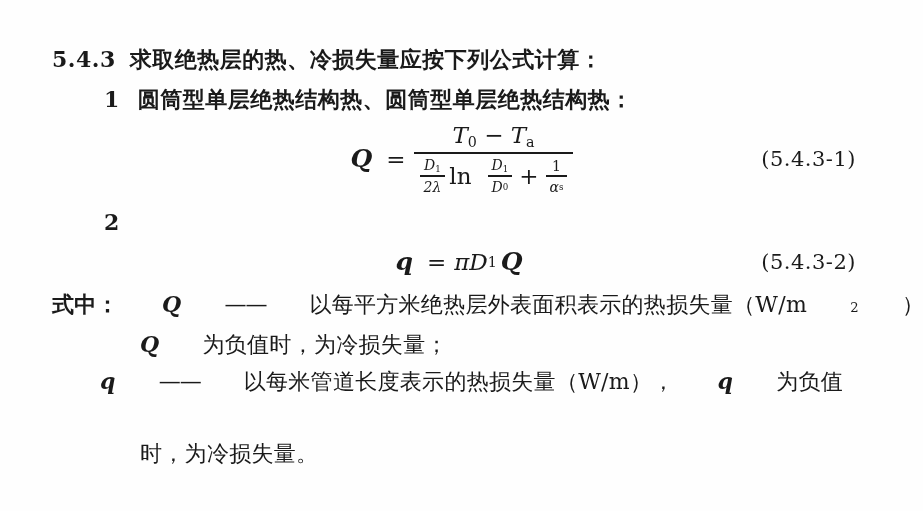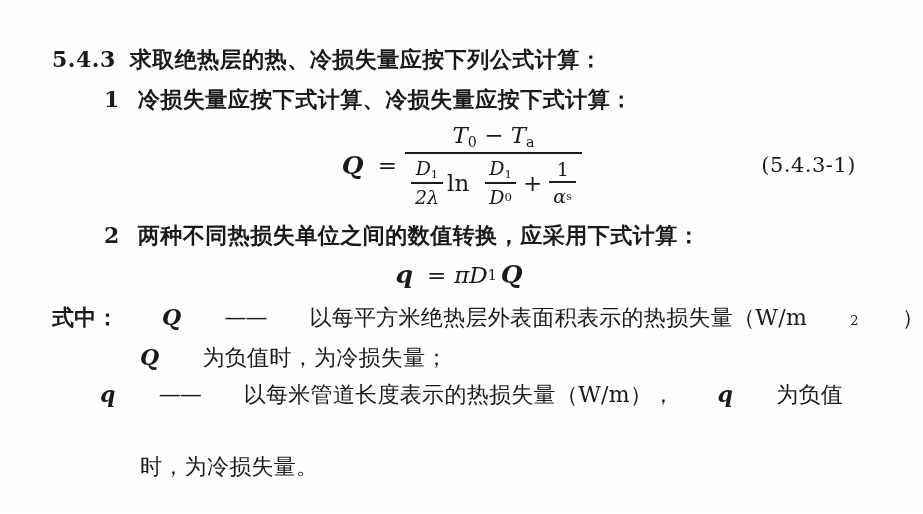--- a/index.html
+++ b/index.html
@@ -112,21 +112,21 @@
     height: 2px;
     background: #1a1a1a;
   }
   .frac .bot {
     padding: 3px 6px 0 6px;
     display: flex;
     align-items: center;
     white-space: nowrap;
   }
   .frac.small {
-    font-size: 19px;
+    font-size: 14px;
   }
   .frac.small .top { padding: 0 4px 1px 4px; }
   .frac.small .bot { padding: 2px 4px 0 4px; }
 
   sub {
     font-size: 0.62em;
     vertical-align: -0.28em;
     font-style: normal;
   }
   .it { font-style: italic; }
@@ -182,21 +182,21 @@
 <div class="page">
   <div class="content">
 
     <div class="clause">
       <span class="num">5.4.3</span>
       <span class="txt">求取绝热层的热、冷损失量应按下列公式计算：</span>
     </div>
 
     <div class="subclause">
       <span class="num">1</span>
-      <span class="txt">冷损失量应按下式计算、冷损失量应按下式计算：</span>
+      <span class="txt">圆筒型单层绝热结构热、圆筒型单层绝热结构热：</span>
     </div>
 
     <div class="formula-row">
       <div class="formula">
         <span class="lhs">Q</span>
         <span class="eq">=</span>
         <span class="frac">
           <span class="top">
             <span class="it">T</span><sub>0</sub>
             <span class="up">−</span>
@@ -230,32 +230,32 @@
                 </span>
             </span>
           </span>
         </span>
       </div>
       <span class="ref">(5.4.3-1)</span>
     </div>
 
     <div class="subclause" style="margin-top:10px;">
       <span class="num">2</span>
-      <span class="txt">两种不同热损失单位之间的数值转换，应采用下式计算：</span>
     </div>
 
     <div class="formula-row" style="margin-top:8px;">
       <div class="formula">
         <span class="lhs">q</span>
         <span class="eq">=</span>
         <span class="it">π</span>
           <span class="it">D</span>
           <sub>1</sub>
           <span class="lhs" style="margin-left:4px;">Q</span>
       </div>
+      <span class="ref">(5.4.3-2)</span>
     </div>
 
     <div class="defs">
 
       <div class="def-line indent1">
         <span class="lead">式中：</span>
           <span class="sym">Q</span>
           <span class="dash">——</span>
           <span>以每平方米绝热层外表面积表示的热损失量（W/m</span>
           <sup>2</sup>

